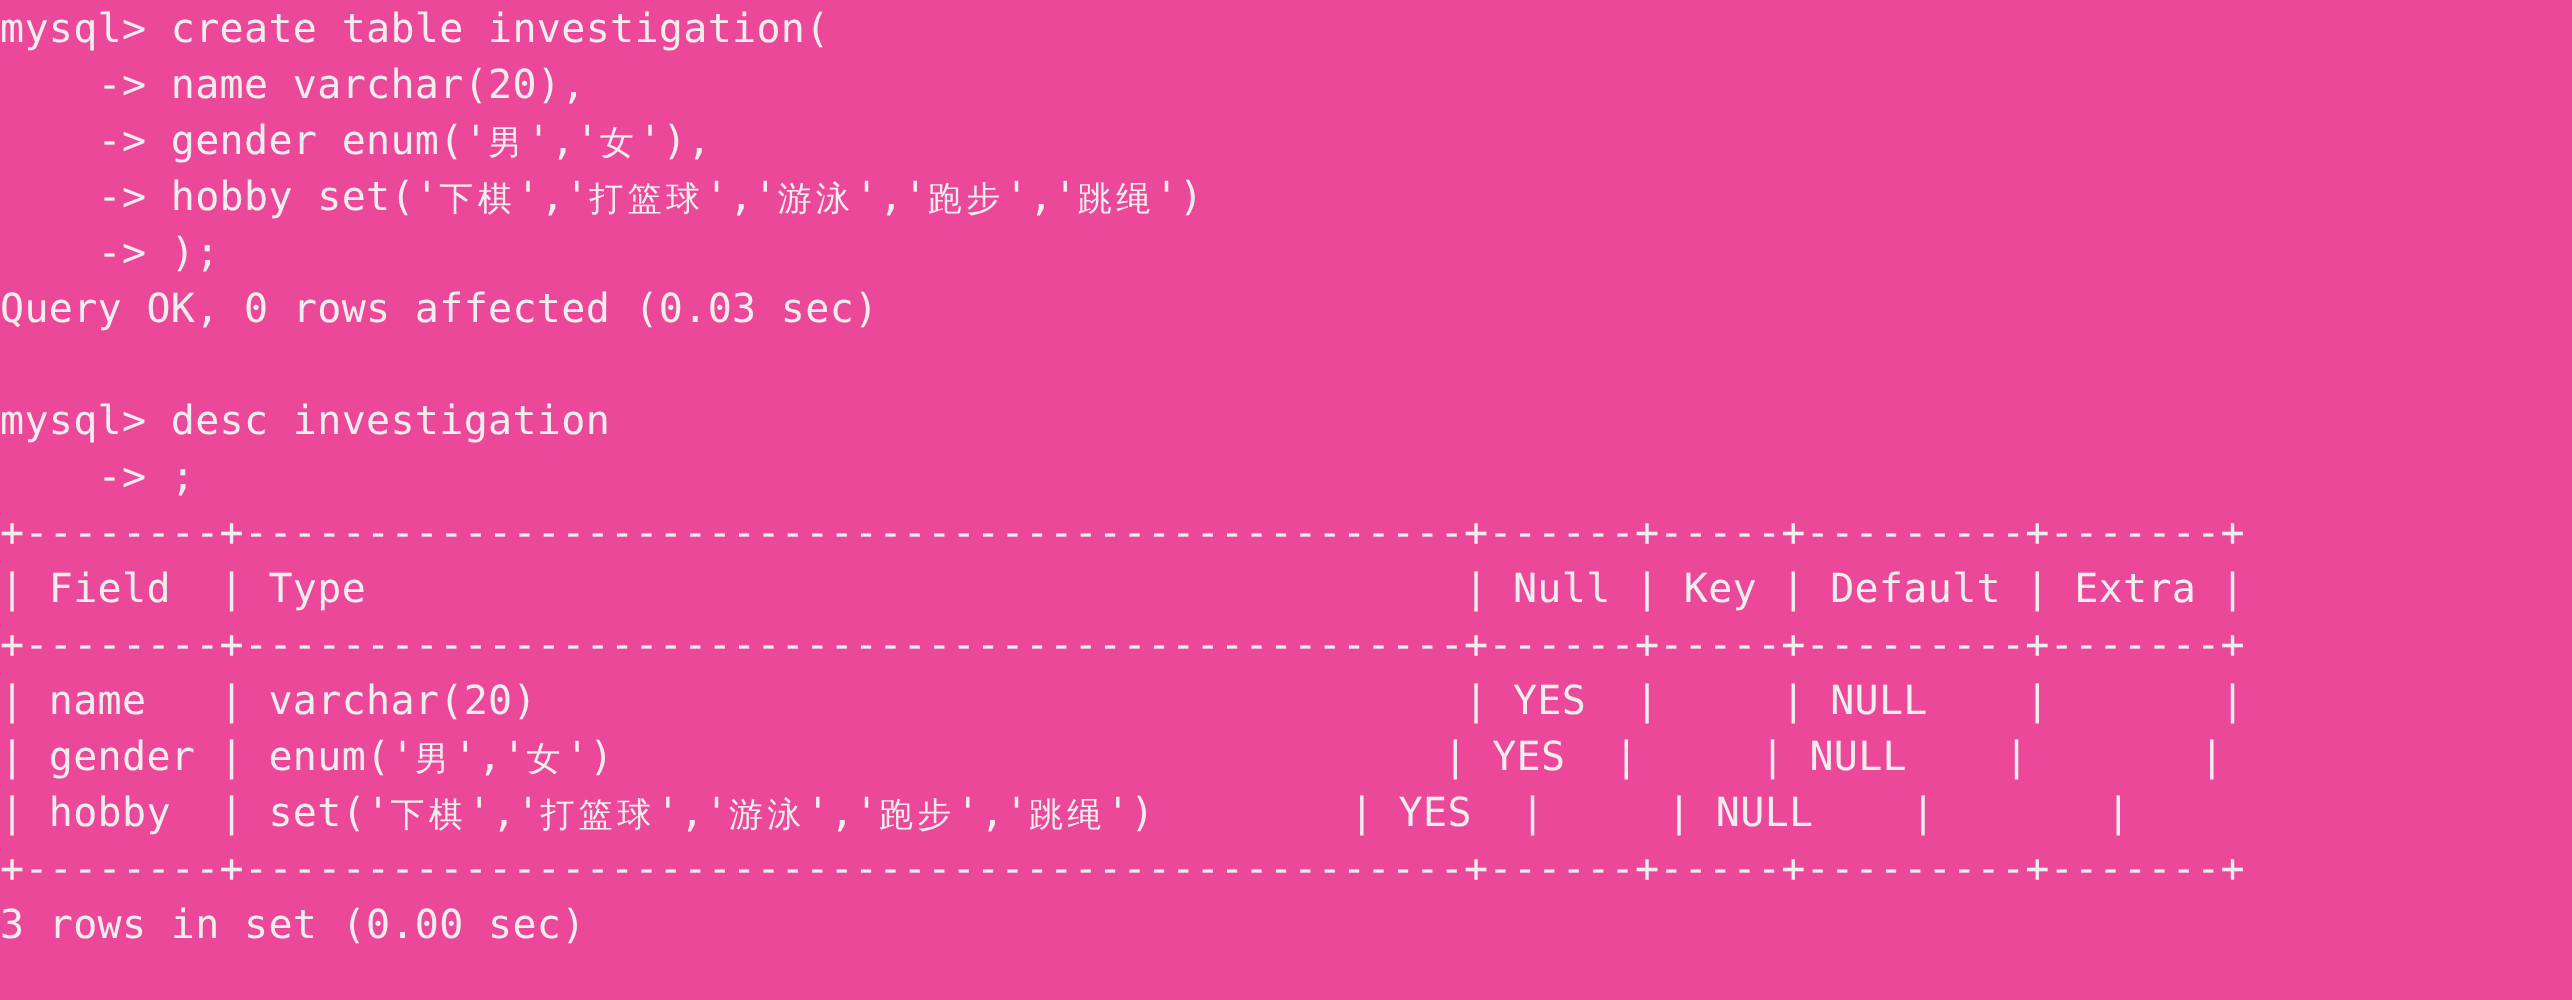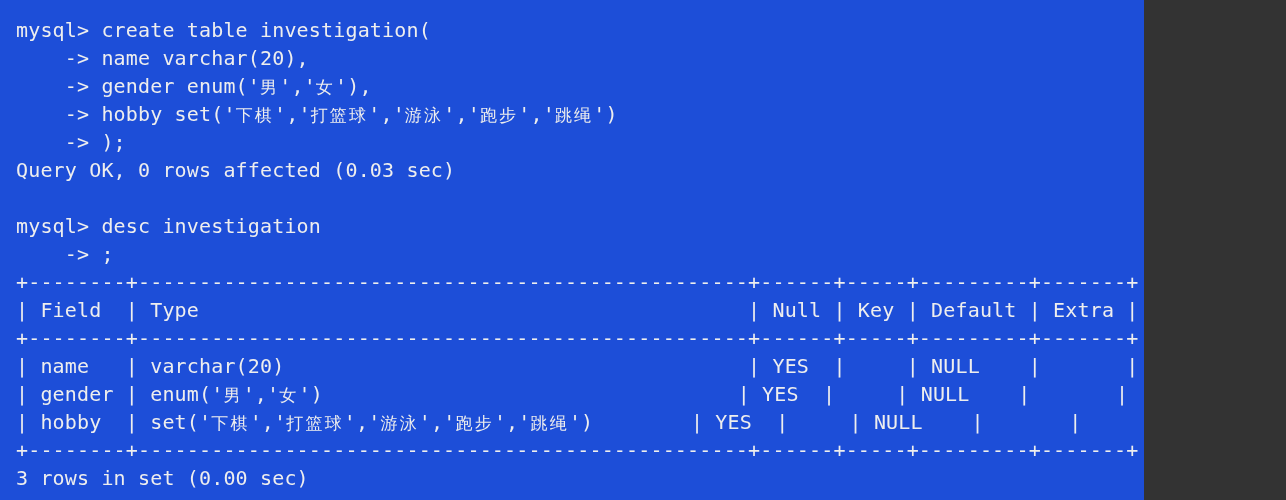--- a/index.html
+++ b/index.html
@@ -7,29 +7,29 @@
     padding: 0;
     background: #333333;
   }
   body {
     width: 1286px;
     height: 500px;
     overflow: hidden;
     font-family: "DejaVu Sans Mono", "Liberation Mono", monospace;
   }
   #terminal {
-    width: 1144px;
+    width: 1286px;
     height: 500px;
-    background: #1d4ed8;
+    background: #ec4899;
     color: #eeeeee;
     font-family: "DejaVu Sans Mono", "Liberation Mono", monospace;
     font-size: 20px;
     line-height: 28px;
     letter-spacing: 0px;
-    padding: 16px;
+    padding: 0;
     box-sizing: border-box;
     white-space: pre;
     overflow: hidden;
   }
   .line {
     height: 28px;
     line-height: 28px;
     white-space: pre;
     font-family: "DejaVu Sans Mono", "Liberation Mono", monospace;
     font-size: 20px;

